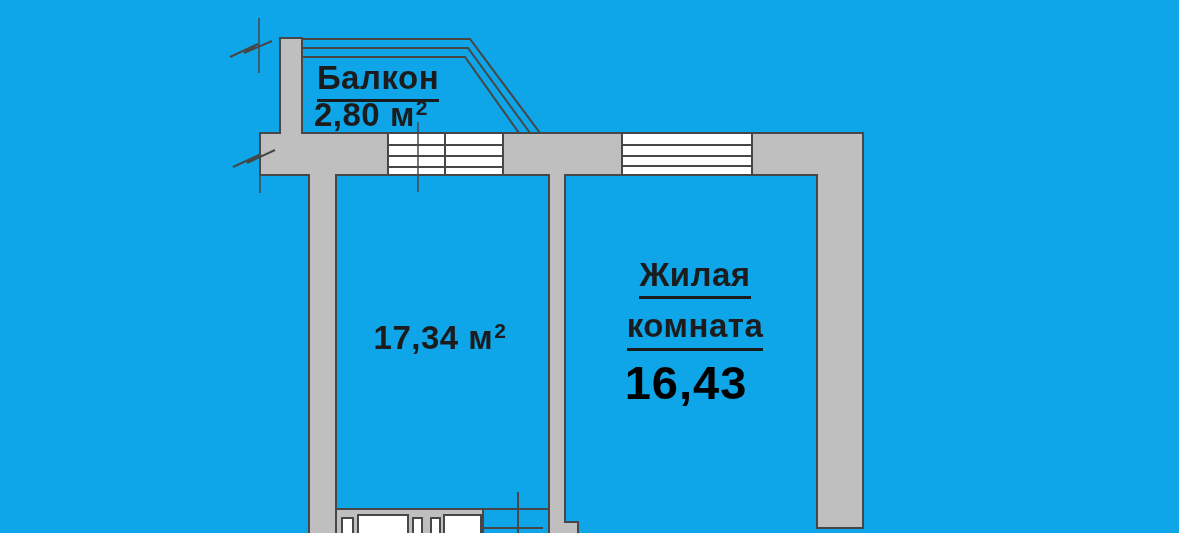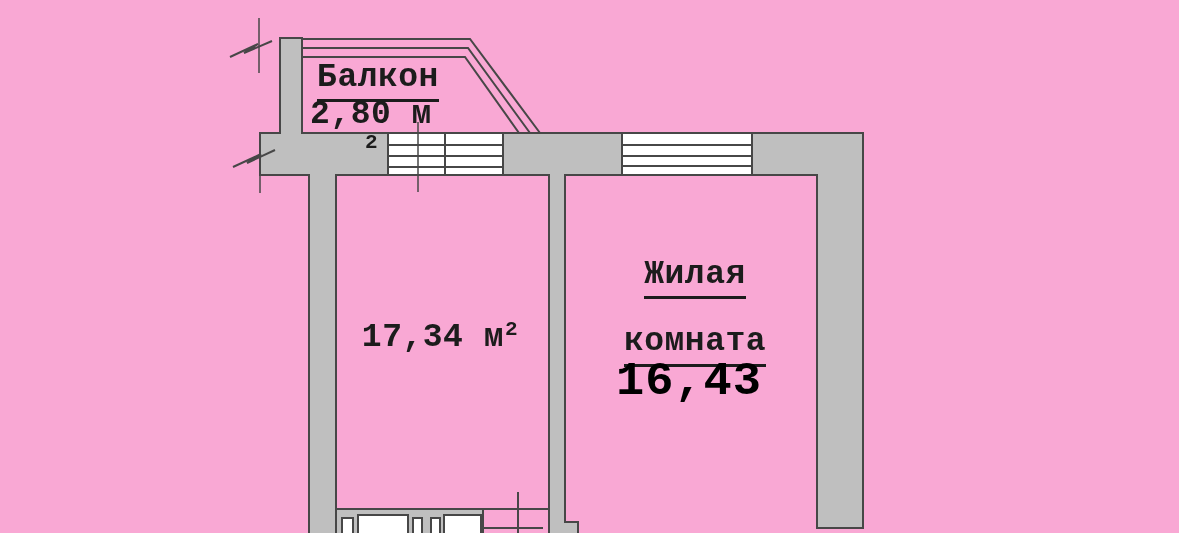--- a/index.html
+++ b/index.html
@@ -1,22 +1,22 @@
 <!DOCTYPE html>
 <html><head>
 <meta charset="utf-8">
 <style>
   html, body { margin: 0; padding: 0; background: #ffffff; }
   #stage {
     position: relative;
     width: 1179px;
     height: 533px;
-    background: #f9a8d4;
+    background: #0ea5e9;
     overflow: hidden;
-    font-family: Liberation Mono, monospace;
+    font-family: Liberation Sans, sans-serif;
     color: #1c1c1c;
   }
   #plan-svg { position: absolute; left: 0; top: 0; }
 
   .txt { position: absolute; text-align: center; color: #1c1c1c; }
   .room-name {
     font-size: 33px;
     line-height: 1.1;
     font-weight: 600;
     letter-spacing: 0.5px;
@@ -32,21 +32,21 @@
     font-weight: 600;
     letter-spacing: 0.5px;
   }
   .room-area .sup {
     display: inline-block;
     font-size: 21px;
     position: relative;
     top: -11px;
     margin-left: 1px;
   }
-  .living-name .u { display: inline-block; margin-bottom: 25px; }
+  .living-name .u { display: inline-block; margin-bottom: 9px; }
   .living-area {
     font-size: 47px;
     font-weight: 800;
     letter-spacing: 1px;
     color: #000000;
   }
 </style>
 </head>
 <body>
 

